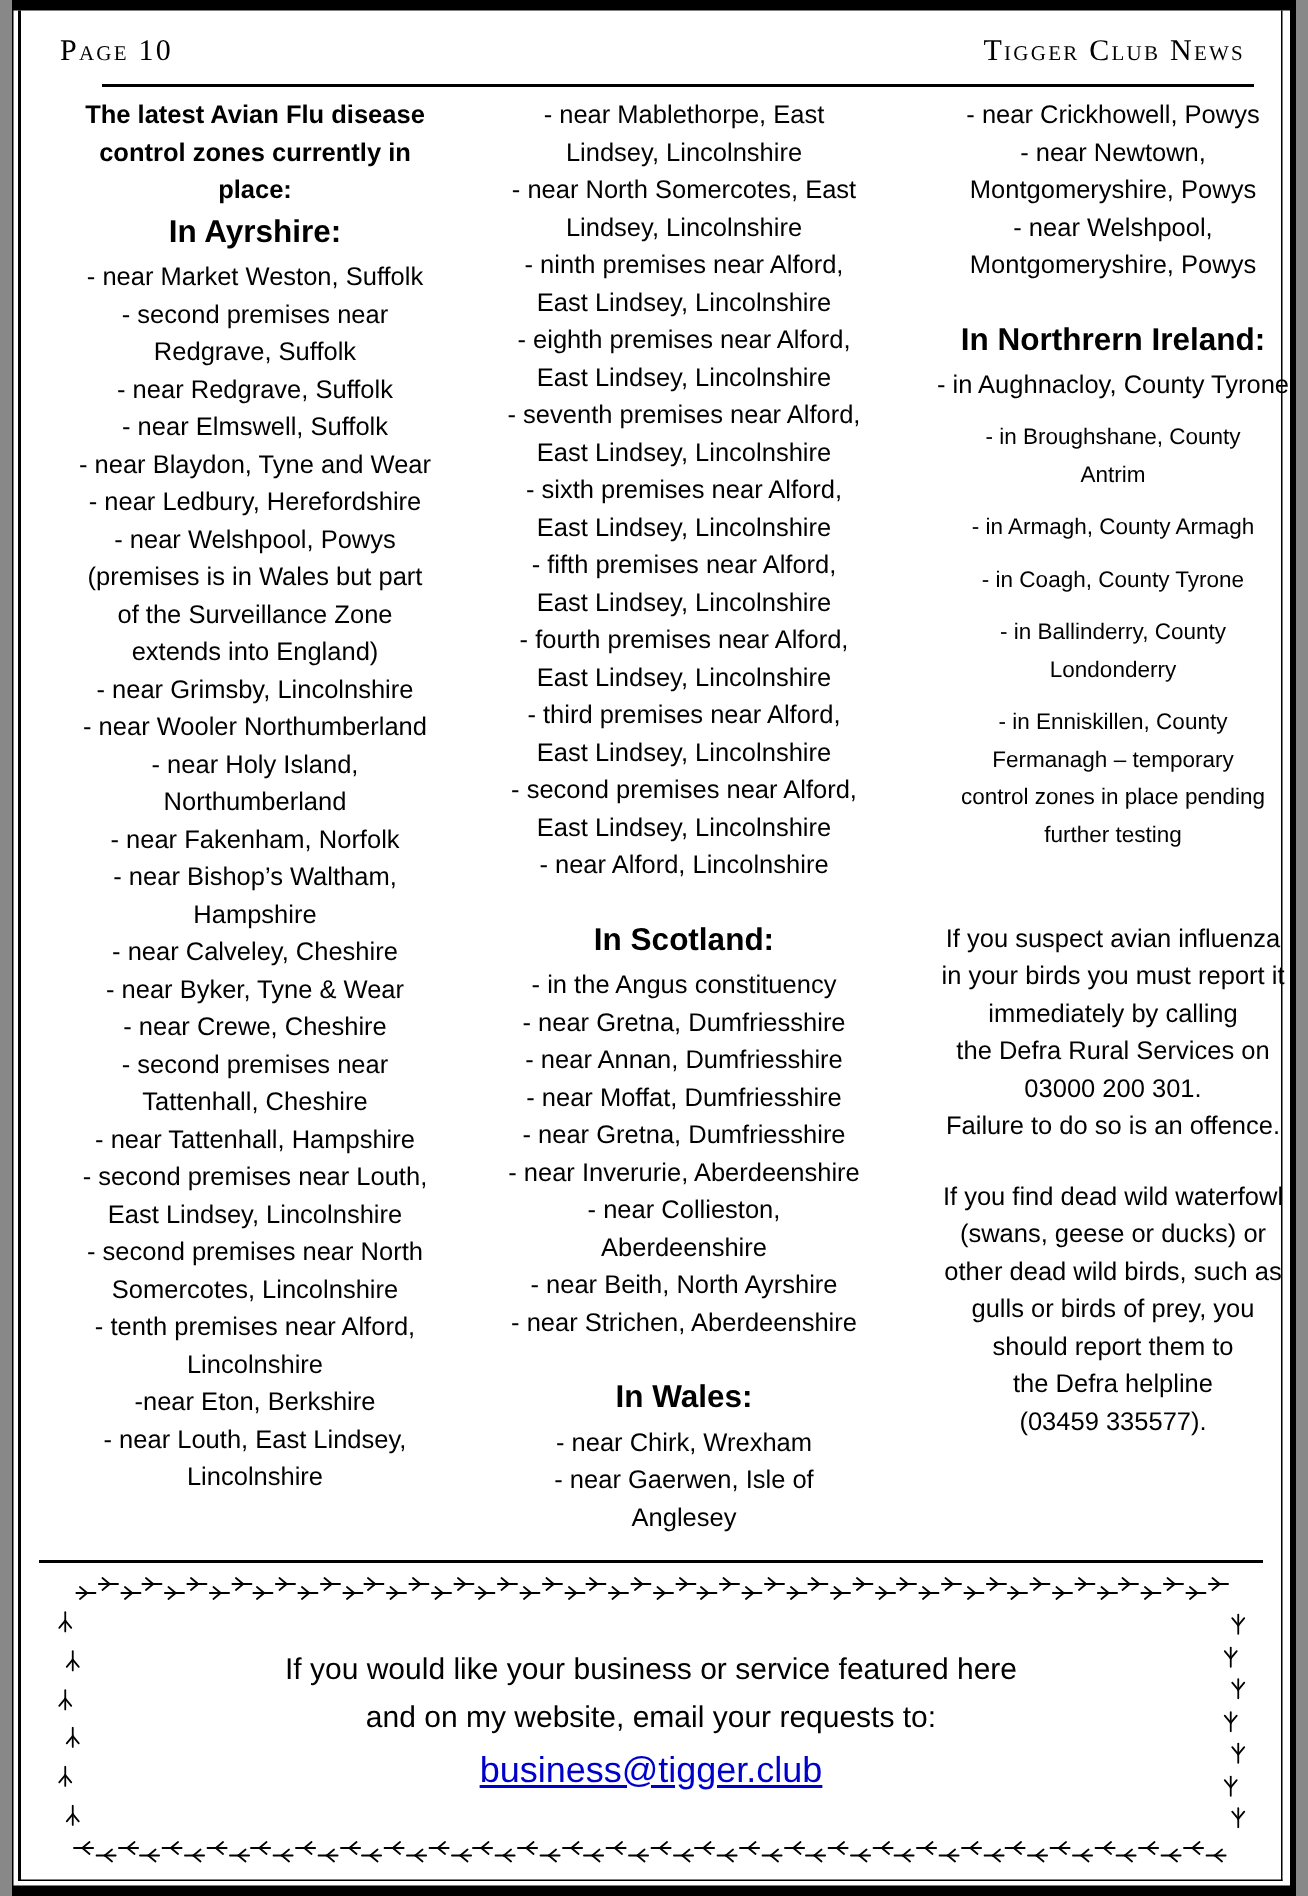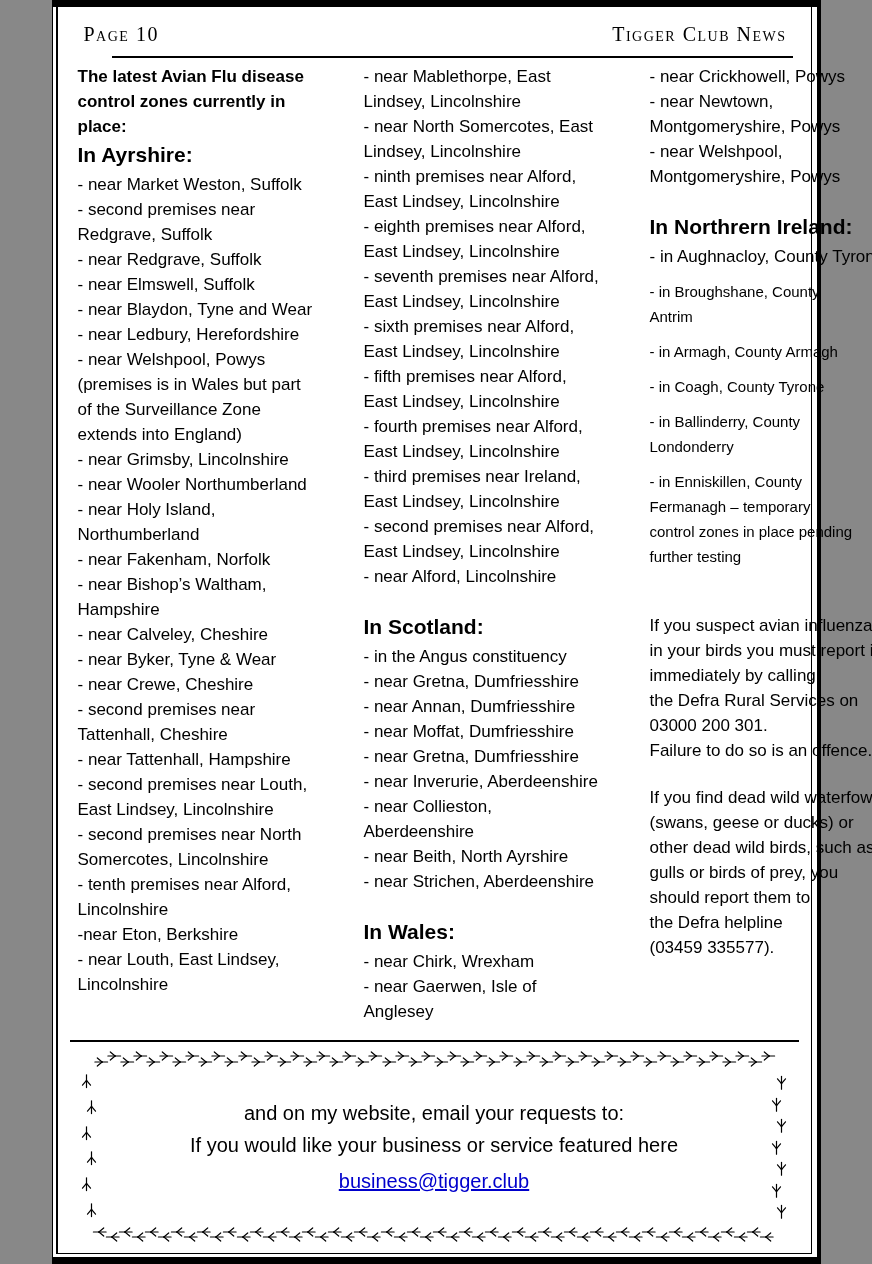--- a/index.html
+++ b/index.html
@@ -1,17 +1,17 @@
 <!DOCTYPE html>
 <html><head>
 <meta charset="utf-8">
 <style>
   html,body{margin:0;padding:0;background:#888;}
   .page{
-    width:769px;height:1264px;box-sizing:border-box;margin:0 auto;
+    width:856px;height:1264px;box-sizing:border-box;margin:0 auto;
     background:#fff;color:#000;
     border:solid #000;border-width:7px 4px 7px 1px;
     font-family:"Liberation Sans",sans-serif;
   }
   .page-inner{
     box-sizing:border-box;height:calc(100% - 3px);
     margin:0 5px 3px 3px;
     border:solid #000;border-width:0 1px 1px 2px;
     display:flex;flex-direction:column;
     padding:0 12px;
@@ -23,21 +23,21 @@
     font-family:"Liberation Serif",serif;
     font-variant:small-caps;font-size:20px;letter-spacing:1.5px;
   }
   .header-rule{border-top:2px solid #000;margin:10px 6px 0 42px;}
   h1.page-title{
     margin:10px 0 6px 0;text-align:center;
     font-family:"Liberation Serif",serif;font-variant:small-caps;
     font-size:27px;font-weight:bold;letter-spacing:2.5px;
   }
   
-  main{flex:0 0 auto;min-height:972px;display:flex;gap:14px;padding:6px 2px 0 8px;}
+  main{flex:0 0 auto;min-height:972px;display:flex;gap:14px;padding:6px 2px 0 8px;text-align:center;}
   .col{width:272px;flex:0 0 272px;}
   .blk-intro{font-weight:bold;font-size:17px;line-height:25px;white-space:pre-line;}
   .blk-h{font-size:21px;font-weight:bold;margin:2px 0 3px 0;line-height:28px;}
   .blk-i{font-size:17px;line-height:25px;white-space:pre-line;}
   .blk-is{font-size:15px;line-height:25px;white-space:pre-line;margin-top:10px;}
   .blk-p{font-size:17px;line-height:25px;white-space:pre-line;}
   .blk-gap{height:22px;}
   
   .footer-sep{border-top:2px solid #000;margin-top:4px;}
   footer{flex:1;display:flex;flex-direction:column;padding:4px 2px 6px 2px;}
@@ -49,21 +49,21 @@
   .fp-row.top .fp{transform:translateY(3px) rotate(-90deg);}
   .fp-row.top .fp:nth-child(even){transform:translateY(-3px) rotate(-90deg);}
   .fp-row.bottom .fp{transform:translateY(-2px) rotate(90deg);}
   .fp-row.bottom .fp:nth-child(even){transform:translateY(3px) rotate(90deg);}
   .fp-colm.left .fp{transform:translateX(-2px) rotate(180deg);}
   .fp-colm.left .fp:nth-child(even){transform:translateX(3px) rotate(180deg);}
   .fp-colm.right .fp{transform:translateX(2px);}
   .fp-colm.right .fp:nth-child(even){transform:translateX(-3px);}
   .fp-text{display:flex;flex-direction:column;justify-content:center;text-align:center;gap:2px;}
   .fp-line{font-size:20px;line-height:30px;}
-  .fp-email{font-size:20px;line-height:30px;margin-top:4px;}
+  .fp-email{font-size:24px;line-height:30px;margin-top:4px;}
   .fp-email a{text-decoration:underline;font-weight:normal;}
 </style>
 </head>
 <body>
 
 <div class="page">
   <div class="page-inner">
 
     <div class="masthead">
       <span>Page 10</span>
@@ -122,21 +122,21 @@
           <div class="blk-i">- eighth premises near Alford,
 East Lindsey, Lincolnshire</div>
           <div class="blk-i">- seventh premises near Alford,
 East Lindsey, Lincolnshire</div>
           <div class="blk-i">- sixth premises near Alford,
 East Lindsey, Lincolnshire</div>
           <div class="blk-i">- fifth premises near Alford,
 East Lindsey, Lincolnshire</div>
           <div class="blk-i">- fourth premises near Alford,
 East Lindsey, Lincolnshire</div>
-          <div class="blk-i">- third premises near Ireland,
+          <div class="blk-i">- third premises near Alford,
 East Lindsey, Lincolnshire</div>
           <div class="blk-i">- second premises near Alford,
 East Lindsey, Lincolnshire</div>
           <div class="blk-i">- near Alford, Lincolnshire</div>
           <div class="blk-gap"></div>
           <h2 class="blk-h">In Scotland:</h2>
           <div class="blk-i">- in the Angus constituency</div>
           <div class="blk-i">- near Gretna, Dumfriesshire</div>
           <div class="blk-i">- near Annan, Dumfriesshire</div>
           <div class="blk-i">- near Moffat, Dumfriesshire</div>
@@ -772,22 +772,22 @@
                 <g stroke="#000" stroke-width="1.5" fill="none" stroke-linecap="round">
                   <path d="M8 19 L8 12"></path>
                   <path d="M8 12 L8 3"></path>
                   <path d="M8 12 L3 6"></path>
                   <path d="M8 12 L13 6"></path>
                 </g>
               </svg>
             </span>
           </div>
         <div class="fp-text">
+          <div class="fp-line">If you would like your business or service featured here</div>
           <div class="fp-line">and on my website, email your requests to:</div>
-          <div class="fp-line">If you would like your business or service featured here</div>
           <div class="fp-email">
             <a id="email-link" href="mailto:business@tigger.club" style="color: rgb(0, 0, 204);">business@tigger.club</a>
           </div>
         </div>
         <div class="fp-colm right" id="fp-right">
             <span class="fp">
               <svg width="13" height="16" viewBox="0 0 16 20">
                 <g stroke="#000" stroke-width="1.5" fill="none" stroke-linecap="round">
                   <path d="M8 19 L8 12"></path>
                   <path d="M8 12 L8 3"></path>

